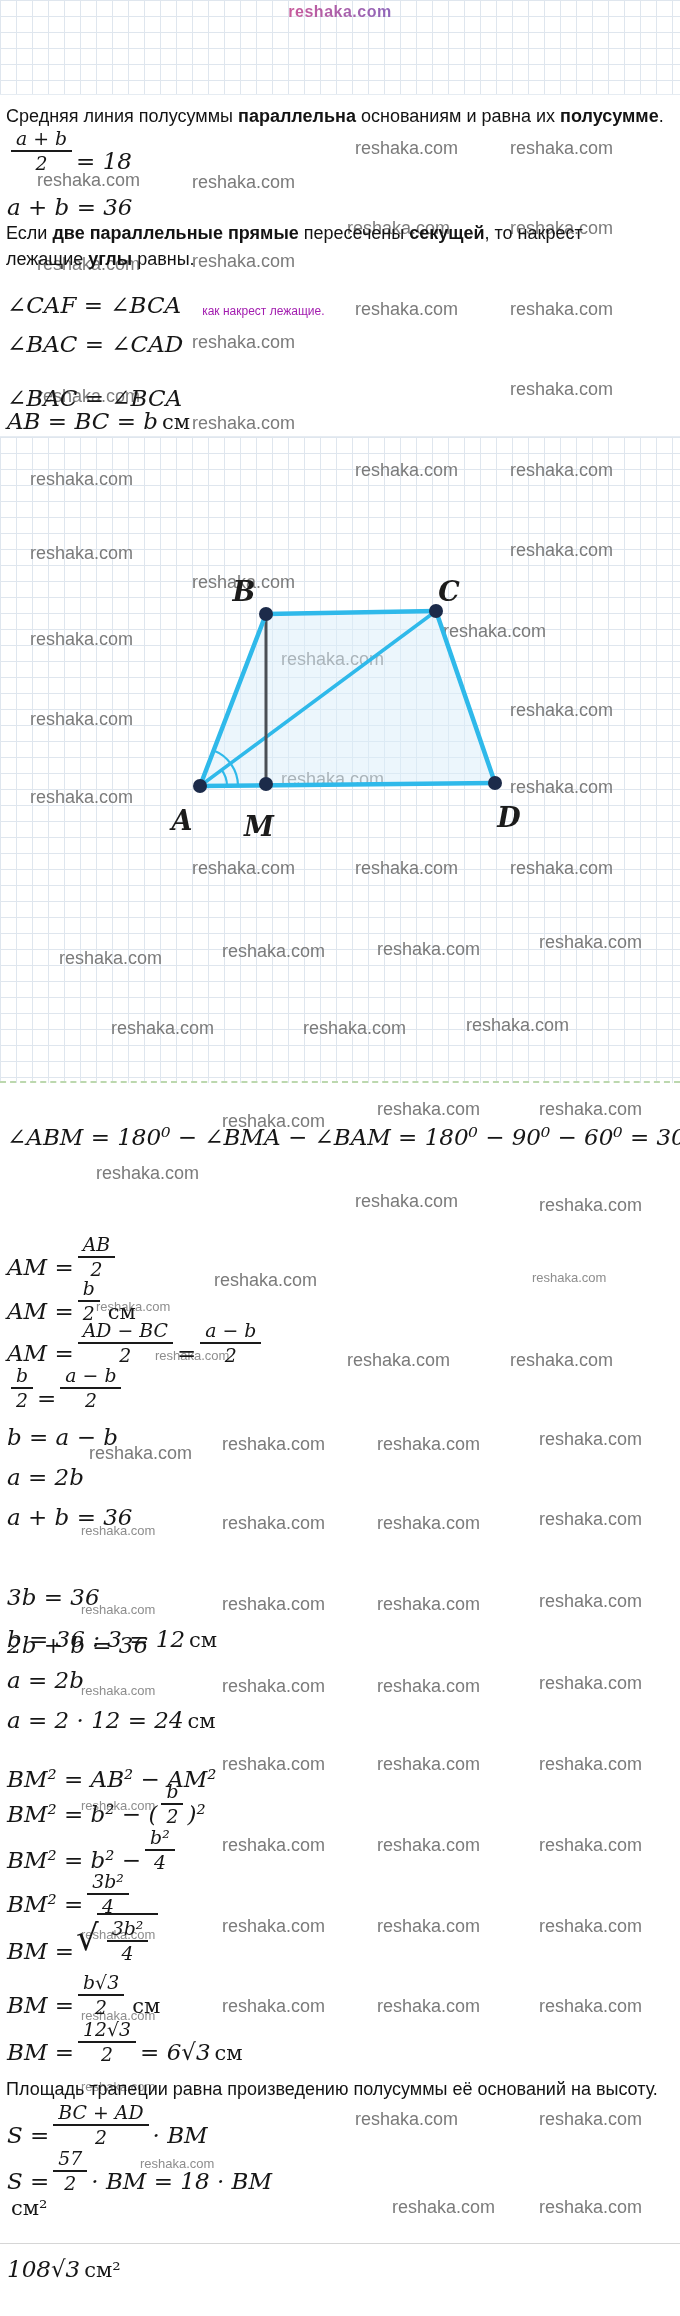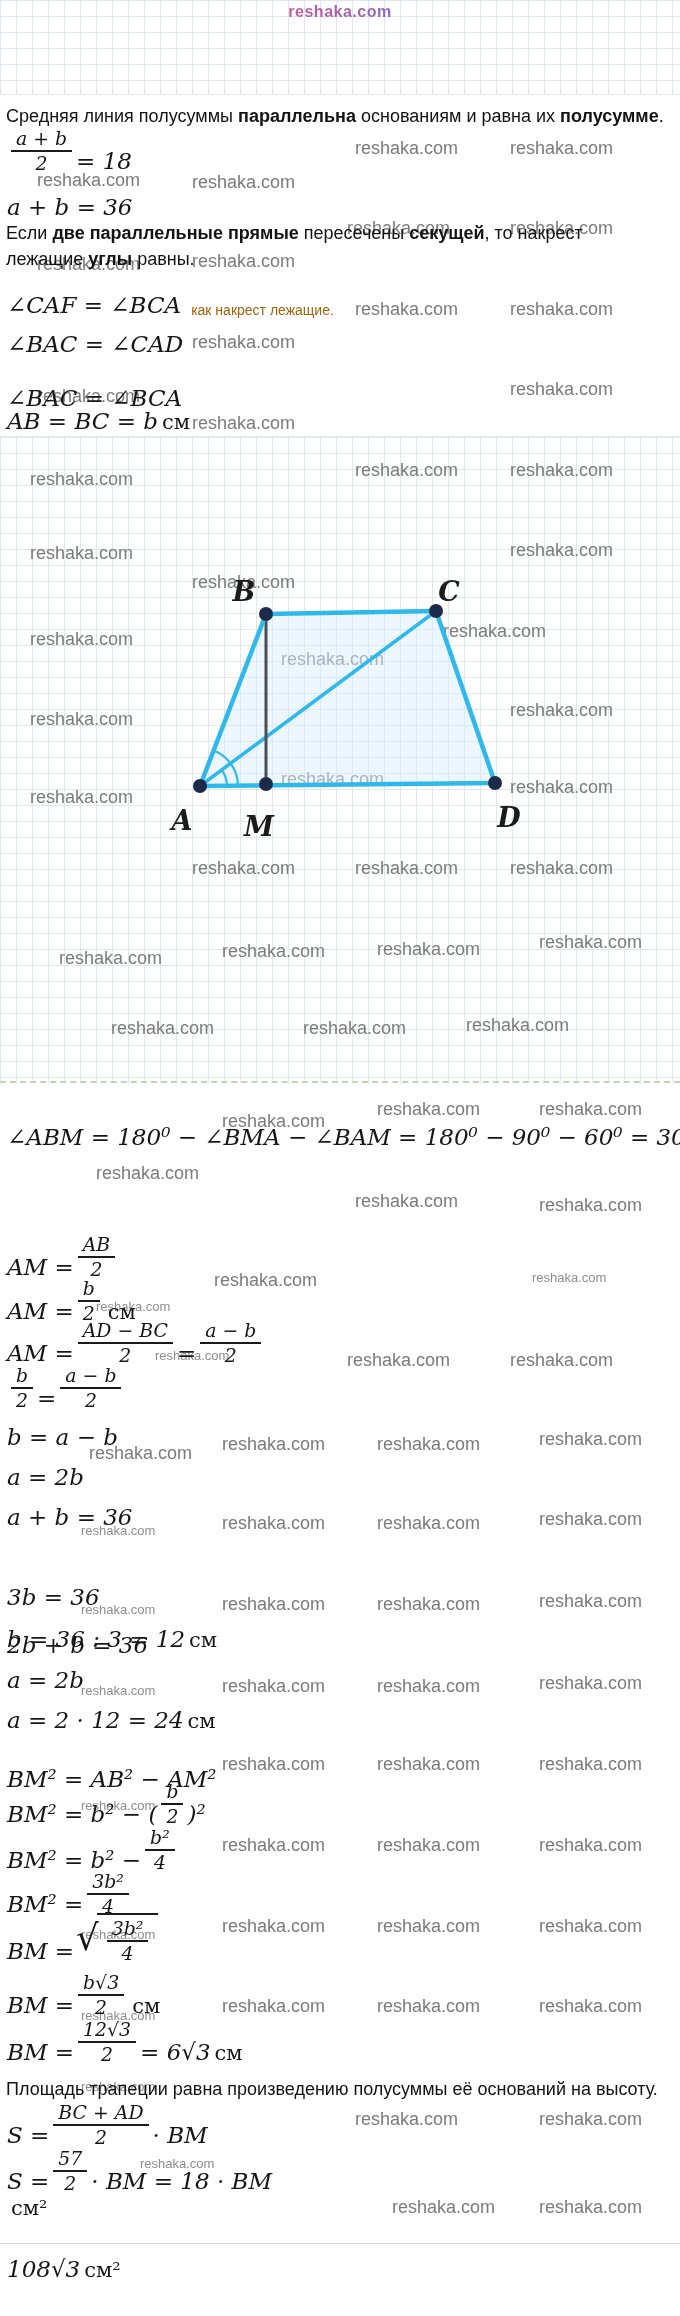--- a/index.html
+++ b/index.html
@@ -29,21 +29,21 @@
   .wm-s{font-size:13px;color:#8d8d8d}
 
   
   .para{position:absolute;left:6px;right:4px;font-size:18px;line-height:1.42;color:#131313;z-index:2}
   .para b{font-weight:bold}
 
   
   .formula{position:absolute;left:7px;display:flex;align-items:flex-end;white-space:nowrap;
     font-family:"DejaVu Serif",serif;font-size:23px;color:#161616;z-index:2}
   .mi{font-style:italic}
-  .note{font-style:normal;font-family:"Liberation Sans",sans-serif;font-size:14px;margin-left:10px;color:#a16207}
+  .note{font-style:normal;font-family:"Liberation Sans",sans-serif;font-size:12px;margin-left:21px;color:#a21caf}
   .unit{font-style:normal;font-family:"DejaVu Serif",serif;font-size:21px;margin-left:4px}
   .frac{display:inline-flex;flex-direction:column;align-items:center;text-align:center;
     margin:0 4px;font-size:.82em;line-height:1.12}
   .frac .num{display:block;padding:0 5px 1px;border-bottom:2px solid #1a1a1a;font-style:italic}
   .frac .den{display:block;padding:1px 5px 0;font-style:italic}
   .sqrt{display:inline-flex;align-items:center;margin:0 2px}
   .rad{font-style:normal;font-size:1.55em;line-height:.85;margin-right:-2px}
   .radicand{display:inline-flex;align-items:center;border-top:2px solid #1a1a1a;padding:3px 6px 0 6px}
 
   

